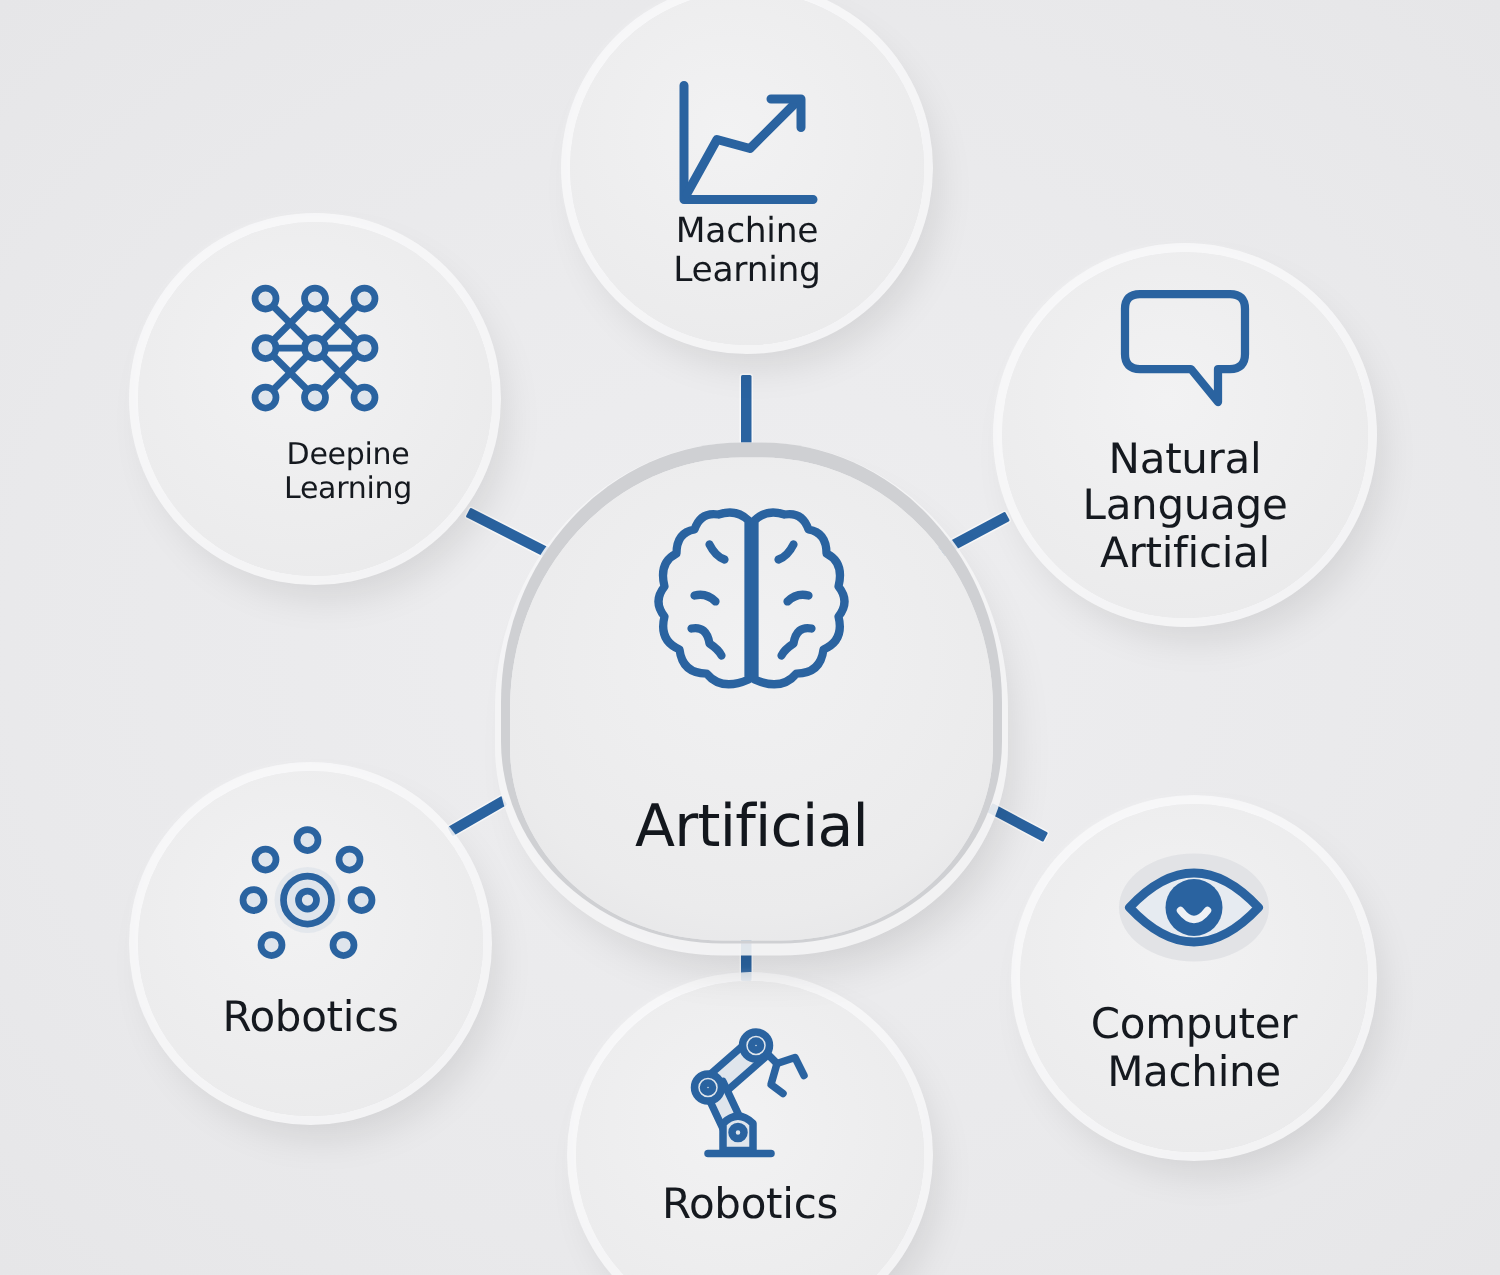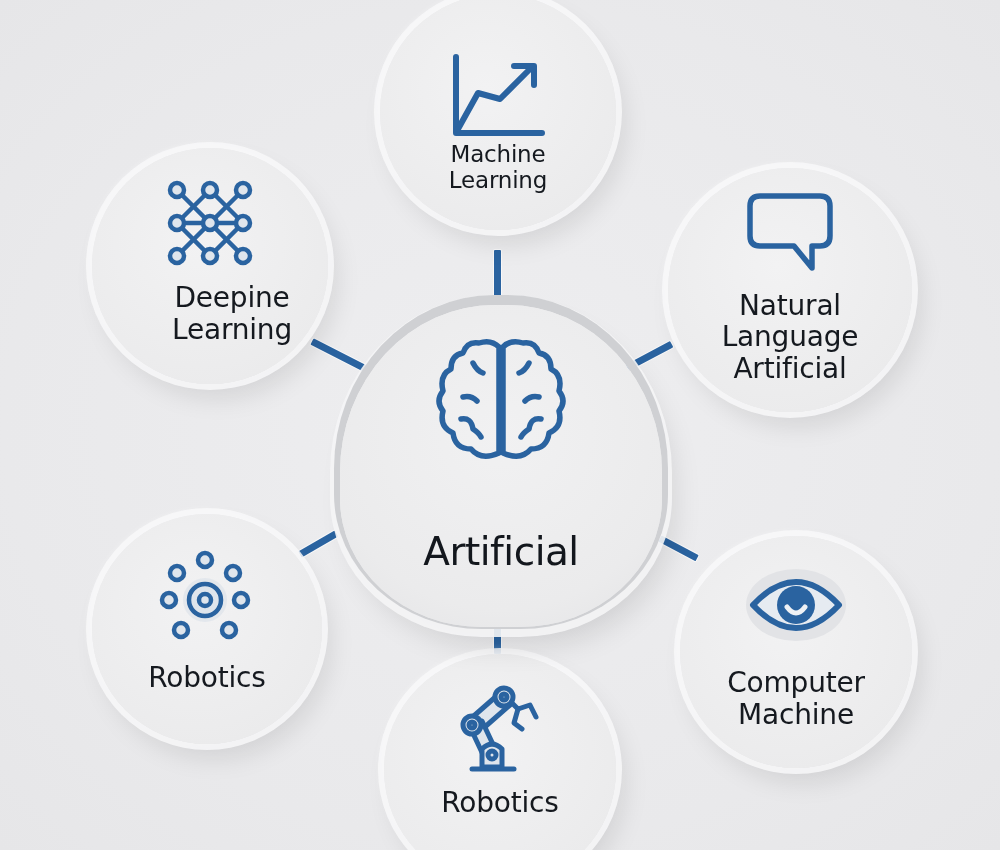--- a/index.html
+++ b/index.html
@@ -123,21 +123,21 @@
           <circle cx="76" cy="10" r="7"></circle>
           <circle cx="10" cy="43" r="7"></circle>
           <circle cx="43" cy="43" r="7"></circle>
           <circle cx="76" cy="43" r="7"></circle>
           <circle cx="10" cy="76" r="7"></circle>
           <circle cx="43" cy="76" r="7"></circle>
           <circle cx="76" cy="76" r="7"></circle>
         </g>
       </svg>
     </span>
-    <div class="label" style="font-size:28px; margin-top:16px;margin-left:44px;">
+    <div class="label" style="font-size:20px; margin-top:16px;margin-left:44px;">
       <span class="label-line">Deepine</span>
       <span class="label-line">Learning</span>
     </div>
   </div>
 
   <div class="node" style="left:668px; top:168px; width:244px; height:244px;">
     <span class="icon" style="margin-top:-6px;">
       <svg width="92" height="86" viewBox="0 0 92 86">
         <path d="M16 6 H76 Q86 6 86 16 V46 Q86 56 76 56 H68 V78 L50 56 H16 Q6 56 6 46 V16 Q6 6 16 6 Z" fill="none" stroke="#2a63a0" stroke-width="5.5" stroke-linejoin="round"></path>
       </svg>

